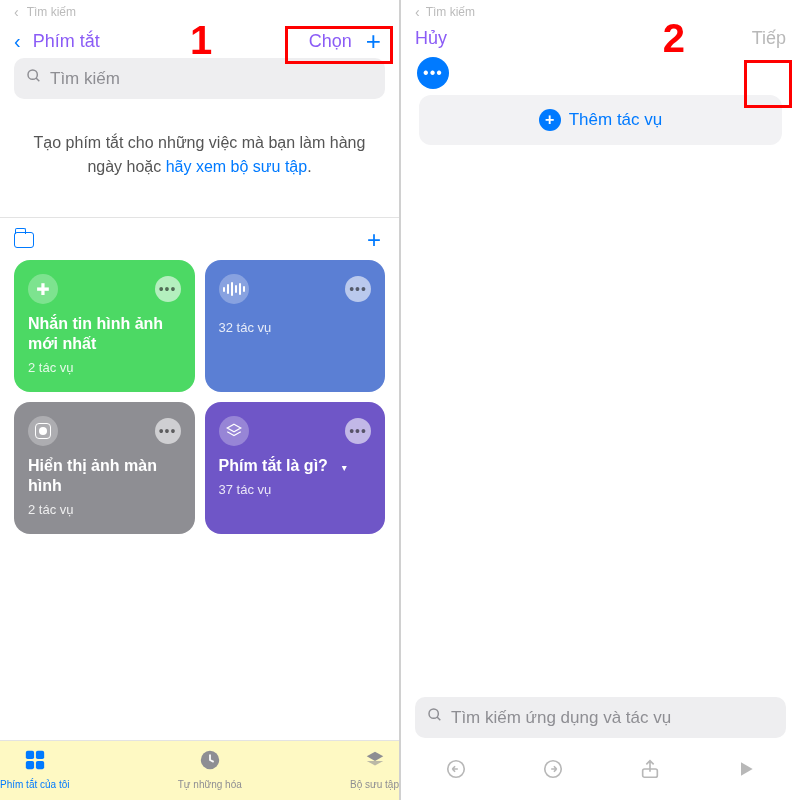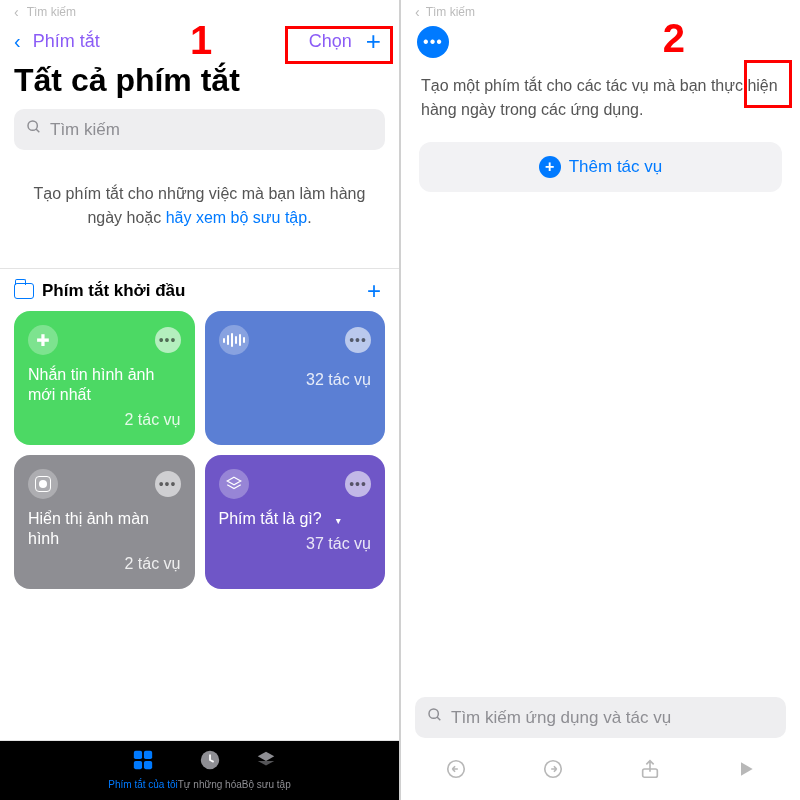--- a/index.html
+++ b/index.html
@@ -26,25 +26,25 @@
   .section-header { display: flex; align-items: center; justify-content: space-between; padding: 10px 14px 8px; }
   .section-header .lhs { display: flex; align-items: center; gap: 8px; font-size: 17px; font-weight: 600; color: #000; }
   .folder-icon { width: 20px; height: 16px; border: 1.5px solid #007aff; border-radius: 3px; position: relative; }
   .folder-icon::before { content: ""; position: absolute; top: -5px; left: 0; width: 9px; height: 5px; border: 1.5px solid #007aff; border-bottom: none; border-radius: 2px 2px 0 0; }
 
   .card-grid { display: grid; grid-template-columns: 1fr 1fr; gap: 10px; padding: 0 14px; }
   .card { border-radius: 16px; padding: 14px 14px 16px; color: #fff; min-height: 132px; display: flex; flex-direction: column; justify-content: flex-start; position: relative; }
   .card .row-icons { display: flex; justify-content: space-between; align-items: center; margin-bottom: 10px; }
   .card .icon-circ { width: 30px; height: 30px; border-radius: 50%; background: rgba(255,255,255,0.28); display: flex; align-items: center; justify-content: center; font-size: 16px; }
   .card .more-circ { width: 26px; height: 26px; border-radius: 50%; background: rgba(255,255,255,0.58); display:flex; align-items:center; justify-content:center; color: rgba(0,0,0,0.55); font-size: 14px; letter-spacing: 1px; }
-  .card .ctitle { font-size: 16px; font-weight: 400; line-height: 1.25; }
-  .card .csub { font-size: 16px; opacity: 0.85; margin-top: 6px; text-align: right; }
+  .card .ctitle { font-size: 16px; font-weight: 700; line-height: 1.25; }
+  .card .csub { font-size: 13px; opacity: 0.85; margin-top: 6px; }
   .c-green { background:#4cd964; } .c-blue { background:#5b7fd4; } .c-gray { background:#8e8e93; } .c-purple { background:#6f56c7; }
 
-  .tabbar { margin-top: auto; border-top: 1px solid #e3e3e3; display: flex; justify-content: center; padding: 8px 0 10px; background:#000000; }
+  .tabbar { margin-top: auto; border-top: 1px solid #e3e3e3; display: flex; justify-content: space-between; padding: 8px 0 10px; background:#fef9c3; }
   .tab { display:flex; flex-direction: column; align-items:center; gap: 3px; font-size: 10px; color:#8e8e93; }
   .tab.active { color:#007aff; }
   .tab .ti { font-size: 20px; }
 
   
   .desc-text { color:#555; font-size: 16px; padding: 10px 20px 20px; line-height: 1.5; }
   .add-action { margin: 0 18px; background:#f2f2f4; border-radius: 12px; display:flex; align-items:center; justify-content:center; gap:8px; padding: 14px; color:#007aff; font-size: 17px; font-weight: 500; }
   .add-action .pluscirc { width:22px; height:22px; border-radius:50%; background:#007aff; color:#fff; display:flex; align-items:center; justify-content:center; font-size:16px; font-weight:700; }
   .more-blue { width: 32px; height:32px; border-radius:50%; background:#007aff; color:#fff; display:flex; align-items:center; justify-content:center; font-size: 16px; letter-spacing: 1px; }
   .bottom-toolbar { margin-top:auto; display:flex; align-items:center; justify-content:space-around; padding: 10px 6px 14px; color:#b8b8b8; font-size: 22px; }
@@ -75,42 +75,40 @@
     <div class="nav-left">
       <span class="chevron-left">‹</span>
       <span class="nav-link">Phím tắt</span>
     </div>
     <div class="nav-right">
       <span class="nav-link">Chọn</span>
       <span class="plus-btn">+</span>
     </div>
   </div>
 
-  <div class="title-large">Tất cả phím tắt</div>
 
   <div class="search-bar">
     <span>
       <svg width="16" height="16" viewBox="0 0 24 24" fill="none" stroke="#8e8e93" stroke-width="2.2">
           <circle cx="10" cy="10" r="7"></circle>
           <line x1="20" y1="20" x2="15" y2="15"></line>
         </svg>
     </span>
     <span>Tìm kiếm</span>
   </div>
 
   <div class="info-text">
     <span>Tạo phím tắt cho những việc mà bạn làm hàng ngày hoặc </span><span class="link">hãy xem bộ sưu tập</span><span>.</span>
   </div>
 
   <div class="sep-line"></div>
 
   <div class="section-header">
     <div class="lhs">
       <span class="folder-icon"></span>
-      <span>Phím tắt khởi đầu</span>
     </div>
     <span class="plus-btn" style="font-size:24px">+</span>
   </div>
 
   <div class="card-grid">
     <div class="card c-green">
       <div class="row-icons">
         <div class="icon-circ">✚</div>
         <div class="more-circ">•••</div>
       </div>
@@ -198,26 +196,29 @@
 </div>
 
 <div class="divider"></div>
 
 <div class="screen">
   <div class="top-faint">
     <span style="color:#bbb;font-size:14px">‹</span>
     <span>Tìm kiếm</span>
   </div>
 
+  <div class="navbar">
+    <span class="nav-link">Hủy</span>
+    <span class="nav-link disabled">Tiếp</span>
+  </div>
 
   <div style="display:flex; align-items:center; justify-content:space-between; padding: 4px 16px 6px;">
     <div class="more-blue">•••</div>
   </div>
 
-  <div class="desc-text">Tạo một phím tắt cho các tác vụ mà bạn thực hiện hàng ngày trong các ứng dụng.</div>
 
   <div class="add-action">
     <div class="pluscirc">+</div>
     <span>Thêm tác vụ</span>
   </div>
 
   <div style="flex:1"></div>
 
   <div class="search-bar bottom">
     <span>

